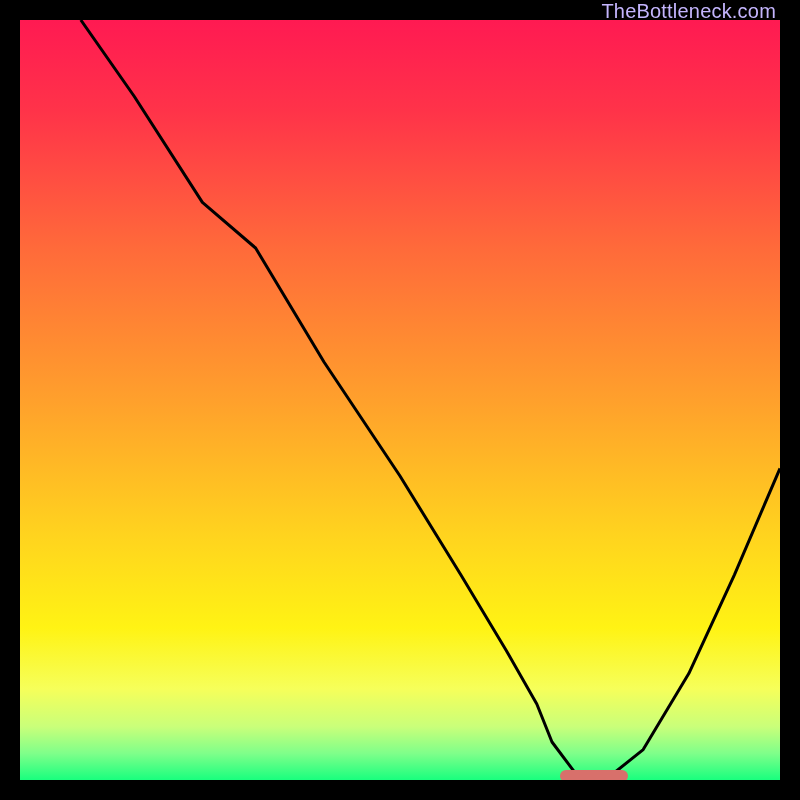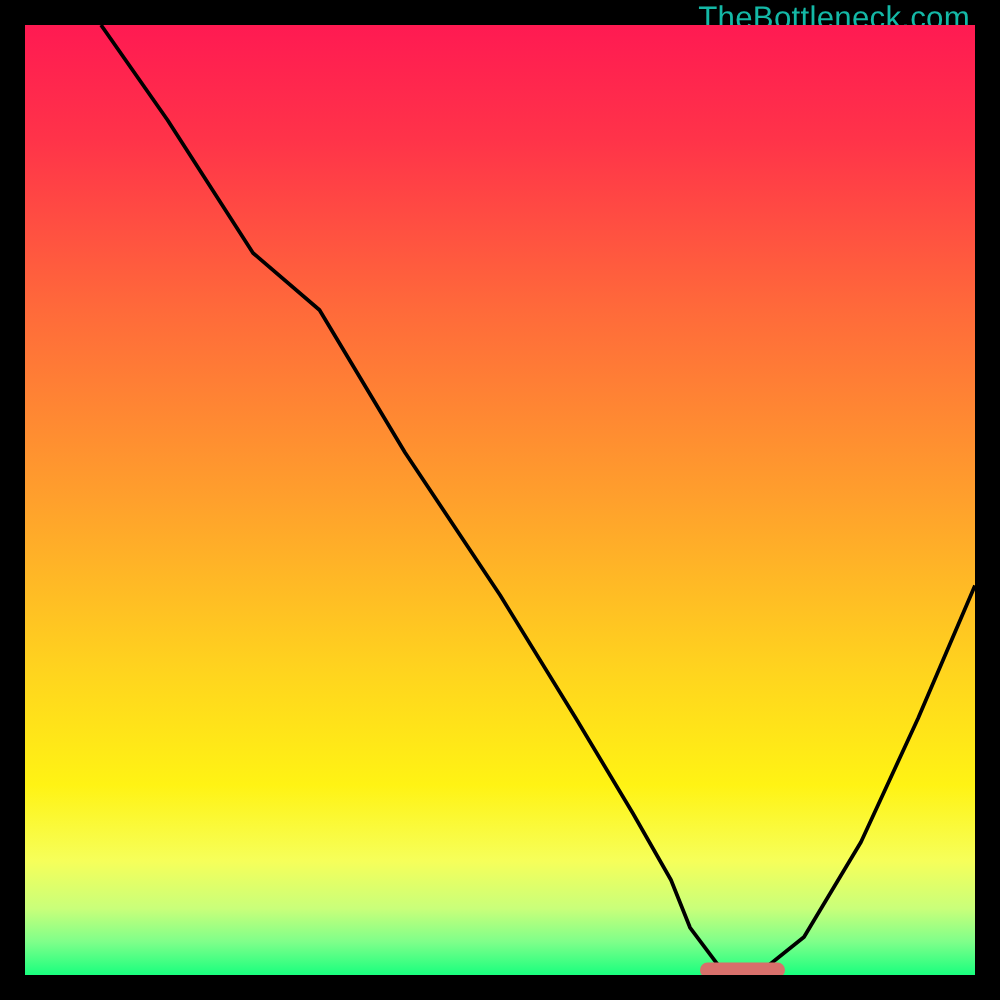--- a/index.html
+++ b/index.html
@@ -23,22 +23,22 @@
     left: 20px;
     top: 20px;
     width: 760px;
     height: 760px;
     overflow: hidden;
   }
   .watermark {
     position: absolute;
     top: 0px;
     right: 24px;
-    color: #14b8a6;
-    font-size: 25px;
+    color: #c4b5fd;
+    font-size: 20px;
     font-weight: 500;
     letter-spacing: 0.2px;
     user-select: none;
   }
   svg.curve {
     position: absolute;
     left: 0;
     top: 0;
     width: 760px;
     height: 760px;

